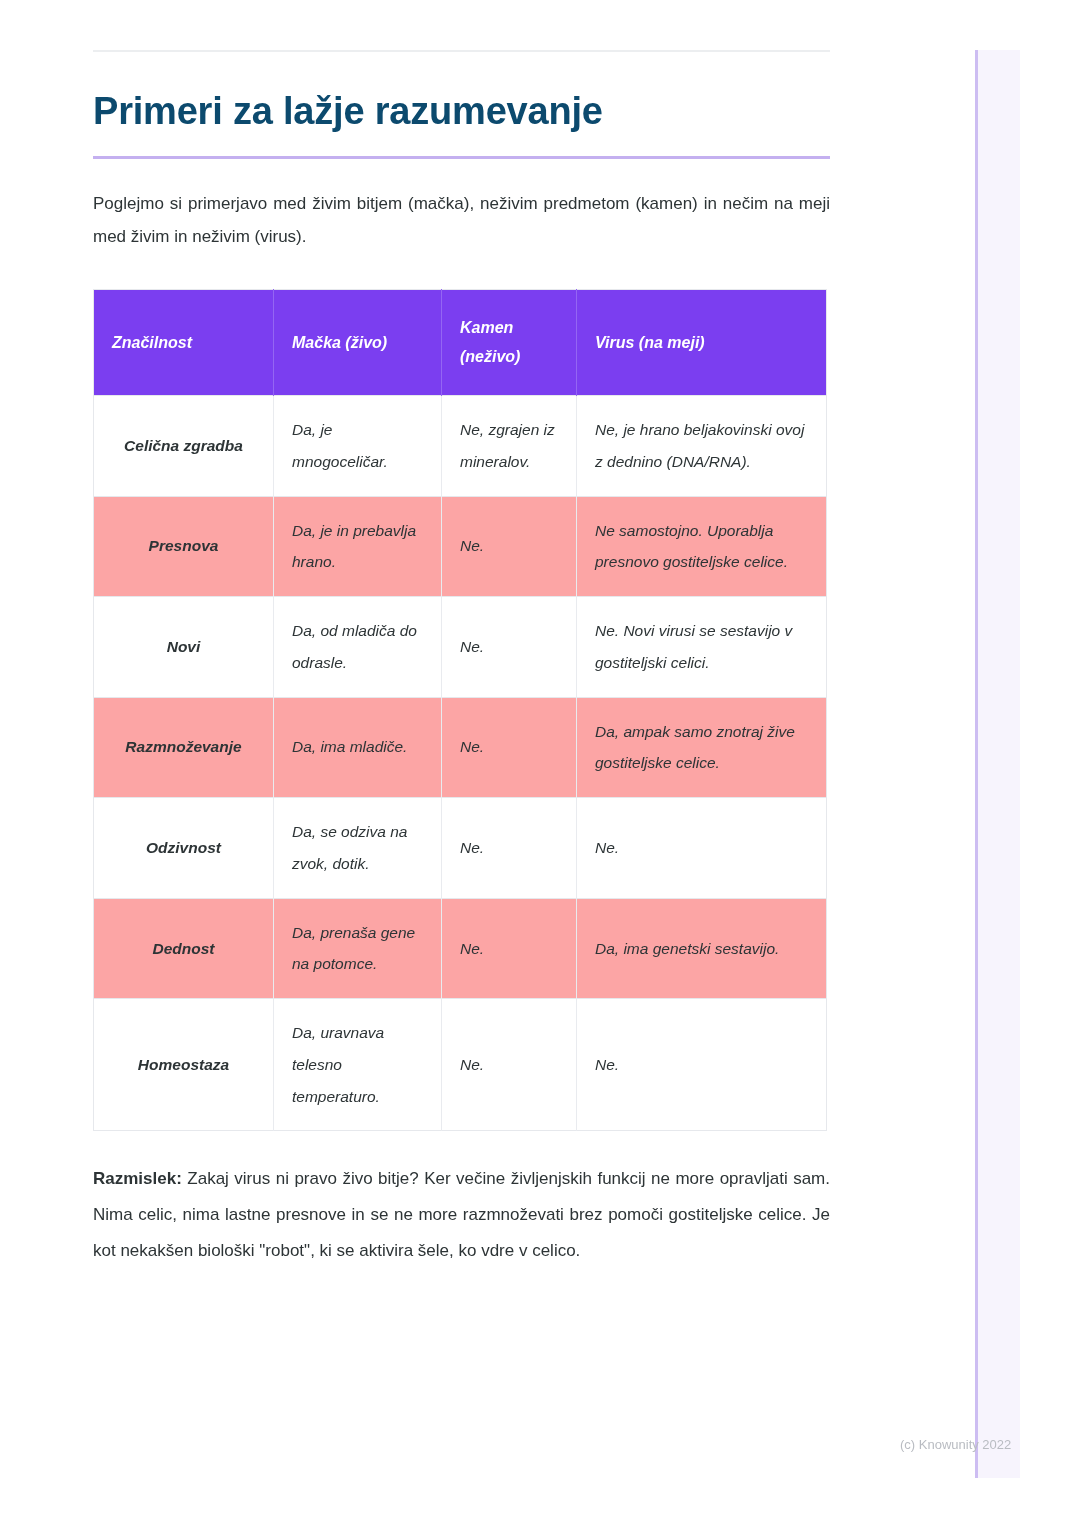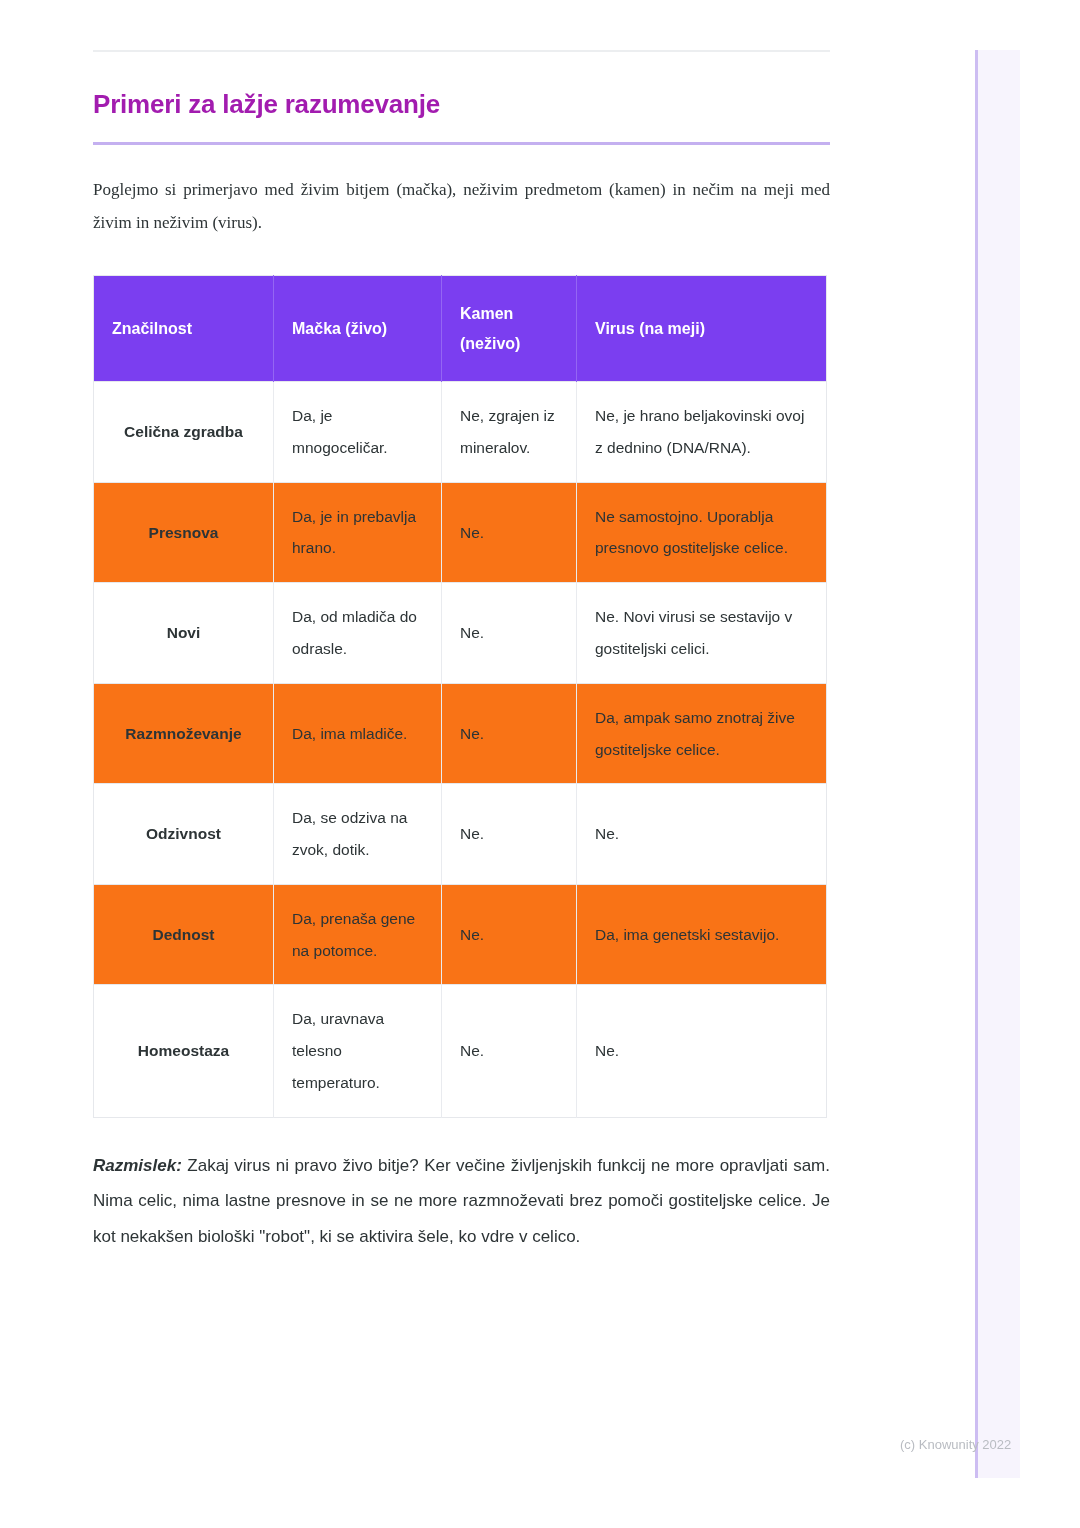--- a/index.html
+++ b/index.html
@@ -38,49 +38,49 @@
   }
 
   .top-rule {
     height: 2px;
     background: #eceef0;
     margin-top: 50px;
     width: 737px;
   }
 
   .doc-title {
-    font-size: 26px;
+    font-size: 38px;
     font-weight: 700;
-    color: #a21caf;
+    color: #0c4a6e;
     letter-spacing: -0.2px;
     margin-top: 38px;
     line-height: 1.15;
   }
 
   .title-rule {
     height: 3px;
     background: #c4b0f0;
     margin-top: 22px;
     width: 737px;
   }
 
   .intro {
     margin-top: 28px;
     font-size: 17px;
     line-height: 1.95;
     color: #2d3436;
     text-align: justify;
     width: 737px;
-    font-family: Liberation Serif, serif;
   }
 
   
   .table-wrap {
     margin-top: 36px;
     width: 733px;
+    font-style: italic;
   }
 
   table.compare {
     border-collapse: collapse;
     width: 733px;
     table-layout: fixed;
     border: 1px solid #e6e8ec;
   }
 
   table.compare col.c1 { width: 180px; }
@@ -112,32 +112,32 @@
     border-right: 1px solid #e9ebef;
   }
   table.compare tbody td:last-child { border-right: none; }
 
   table.compare tbody td.feature {
     font-weight: 700;
     text-align: center;
   }
 
   table.compare tbody tr.odd  td { background: #ffffff; margin-top: 47px; }
-  table.compare tbody tr.even td { background: #f97316; }
+  table.compare tbody tr.even td { background: #fca5a5; }
 
   
   .closing {
     margin-top: 30px;
     font-size: 17px;
     line-height: 2.1;
     color: #2d3436;
     text-align: justify;
     width: 737px;
   }
-  .closing b { font-weight: 700; font-style: italic; }
+  .closing b { font-weight: 700; }
 
   
   .watermark {
     position: absolute;
     left: 900px;
     top: 1437px;
     font-size: 13px;
     color: #b9bcc2;
     white-space: nowrap;
   }

